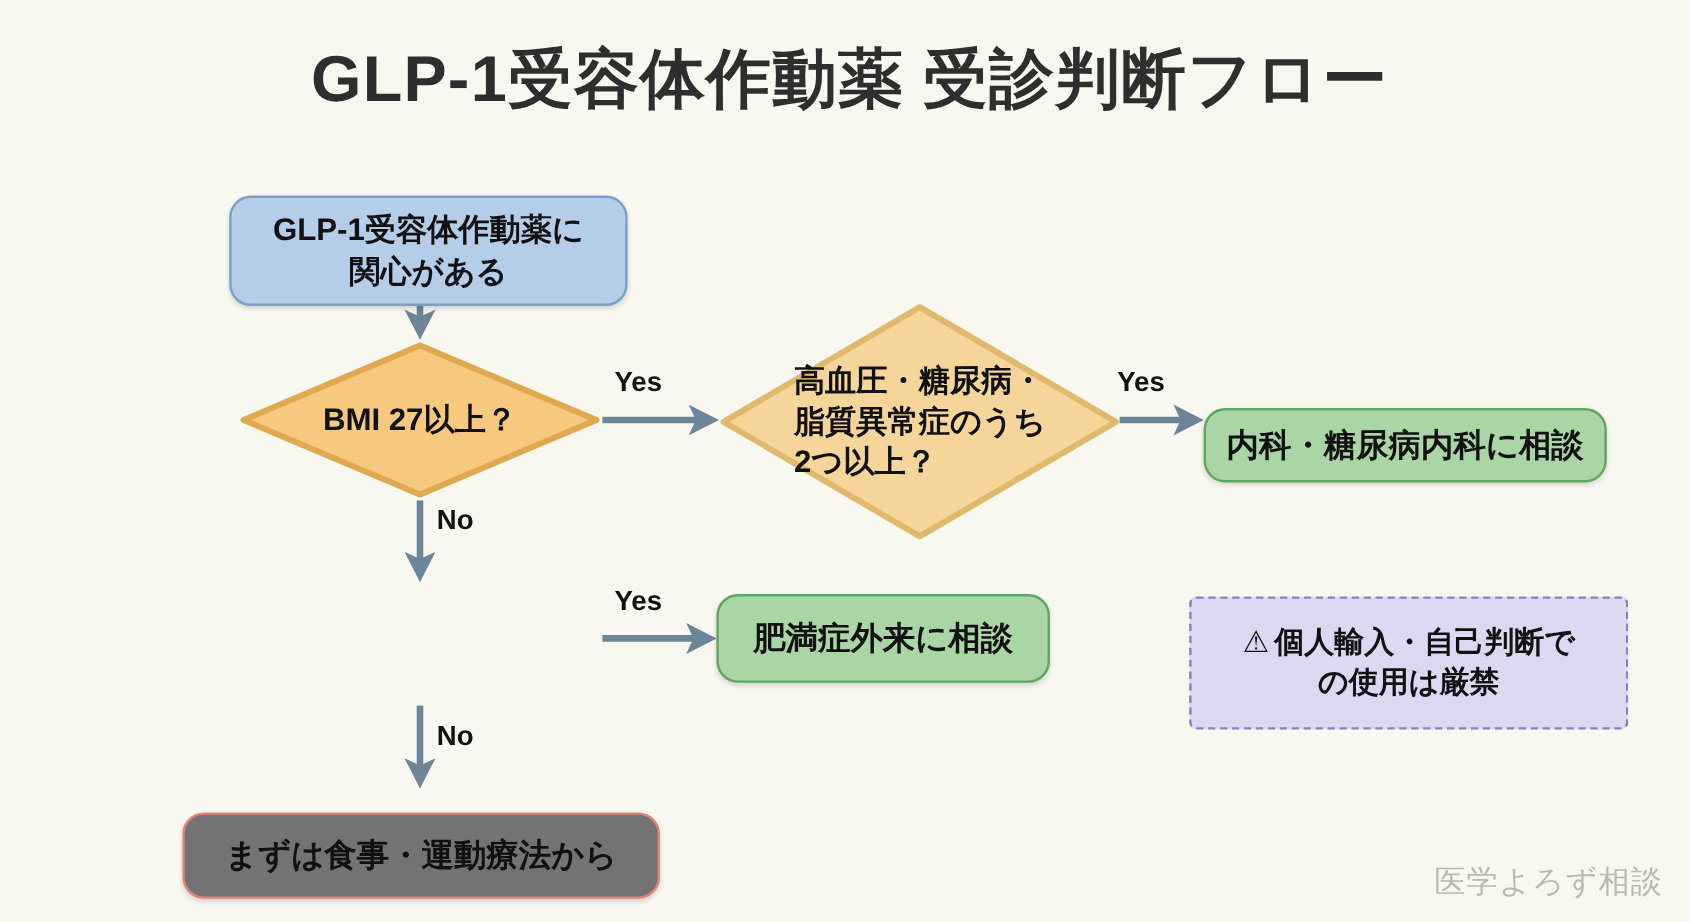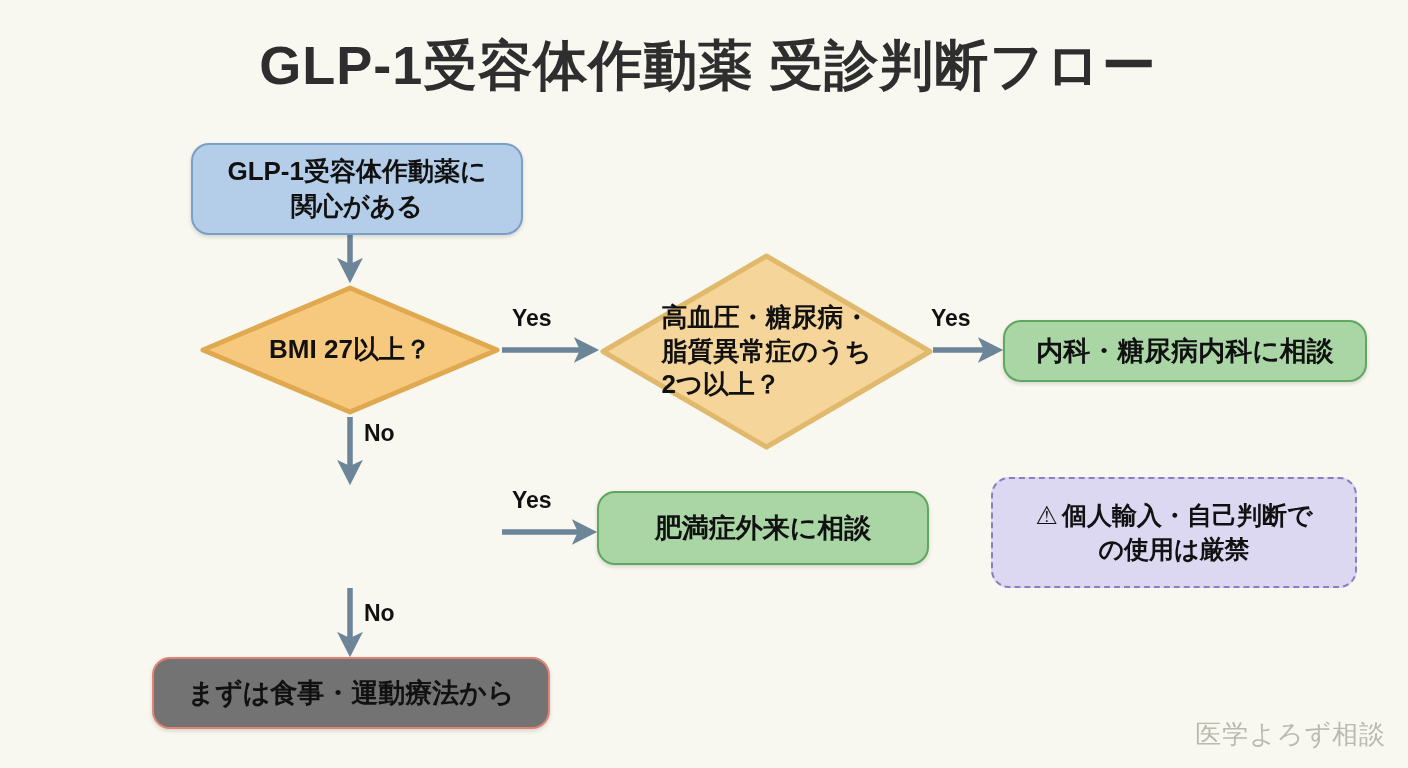--- a/index.html
+++ b/index.html
@@ -44,20 +44,21 @@
   .node {
     position: absolute;
     box-sizing: border-box;
     display: flex;
     align-items: center;
     justify-content: center;
     text-align: center;
     font-weight: bold;
     color: #111;
     line-height: 1.34;
+    margin-top: 20px;
   }
   .rounded {
     border-radius: 18px;
     box-shadow: 0 2px 4px rgba(0,0,0,0.14);
   }
   .box-start {
     background: #b4cde8;
     border: 2px solid #7d9fc6;
     font-size: 26px;
   }
@@ -68,21 +69,21 @@
   }
   .box-red {
     background: #737373;
     border: 2px solid #e08274;
     font-size: 27px;
   }
   .box-warn {
     background: #ddd8f2;
     border: 2px dashed #8b7fc0;
     font-size: 25px;
-    border-radius: 18px;
+    border-radius: 6px;
   }
   
   .diamond {
     position: absolute;
   }
   .diamond svg {
     position: absolute;
     left: 0;
     top: 0;
     overflow: visible;
@@ -170,26 +171,26 @@
     </svg>
     <div class="dlabel">
       <div>
         <div>高血圧・糖尿病・</div>
         <div>脂質異常症のうち</div>
         <div>2つ以上？</div>
       </div>
     </div>
   </div>
 
-  <div class="node rounded box-green" style="left:1003px; top:320px; width:364px; height:62px;">
+  <div class="node rounded box-green" style="left:1003px; top:320px; width:336px; height:62px;">
     <span>内科・糖尿病内科に相談</span>
   </div>
 
 
-  <div class="node rounded box-green" style="left:597px; top:491px; width:332px; height:74px;">
+  <div class="node rounded box-green" style="left:597px; top:475px; width:278px; height:74px;">
     <span>肥満症外来に相談</span>
   </div>
 
   <div class="node rounded box-red" style="left:152px; top:657px; width:398px; height:72px;">
     <span>まずは食事・運動療法から</span>
   </div>
 
   <div class="node box-warn" style="left:991px; top:477px; width:366px; height:111px;">
     <div>
       <div>

